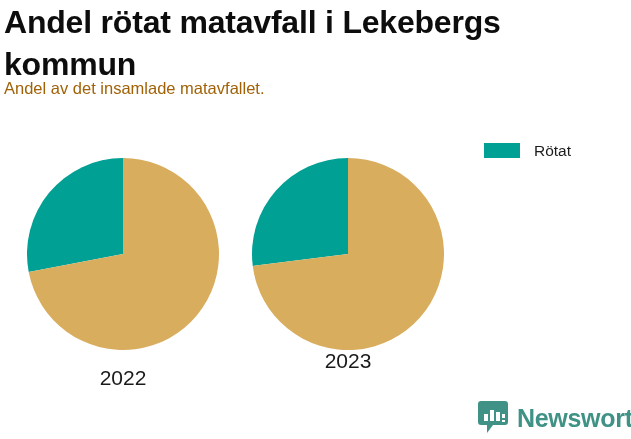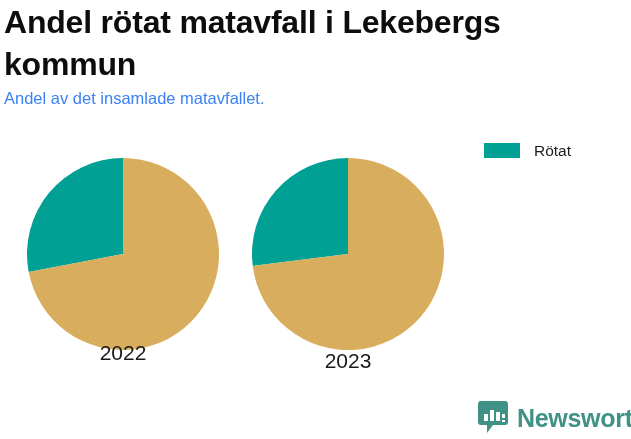--- a/index.html
+++ b/index.html
@@ -26,26 +26,26 @@
     font-size: 32px;
     font-weight: bold;
     line-height: 1.30;
     letter-spacing: -0.2px;
     color: #0d0d0d;
     margin: 0;
   }
   #chart-subtitle {
     position: absolute;
     left: 4px;
-    top: 88px;
+    top: 78px;
     width: 560px;
     font-size: 16.5px;
     font-weight: normal;
     line-height: 1.25;
-    color: #3b82f6;
+    color: #a16207;
     margin: 0;
   }
 
   
   #legend {
     position: absolute;
     left: 484px;
     top: 143px;
     display: flex;
     flex-direction: column;
@@ -121,21 +121,21 @@
   </div>
 </div>
 
 <div class="pie-group" style="left:27px; top:158px; width:192px; height:215px;">
   <svg class="pie-svg" width="192" height="192" viewBox="0 0 192 192">
     <g>
         <path d="M 96 96 L 96.00 0.00 A 96 96 0 0 0 1.70 113.99 Z" fill="#00a094"></path>
         <path d="M 96 96 L 1.70 113.99 A 96 96 0 1 0 96.00 0.00 Z" fill="#d9ad5e"></path>
       </g>
   </svg>
-  <div class="pie-label" style="top:184px;">2022</div>
+  <div class="pie-label" style="top:209px;">2022</div>
 </div>
 
 <div class="pie-group" style="left:252px; top:158px; width:192px; height:215px;">
   <svg class="pie-svg" width="192" height="192" viewBox="0 0 192 192">
     <g>
         <path d="M 96 96 L 96.00 0.00 A 96 96 0 0 0 0.76 108.03 Z" fill="#00a094"></path>
         <path d="M 96 96 L 0.76 108.03 A 96 96 0 1 0 96.00 0.00 Z" fill="#d9ad5e"></path>
       </g>
   </svg>
   <div class="pie-label" style="top:192px;">2023</div>

